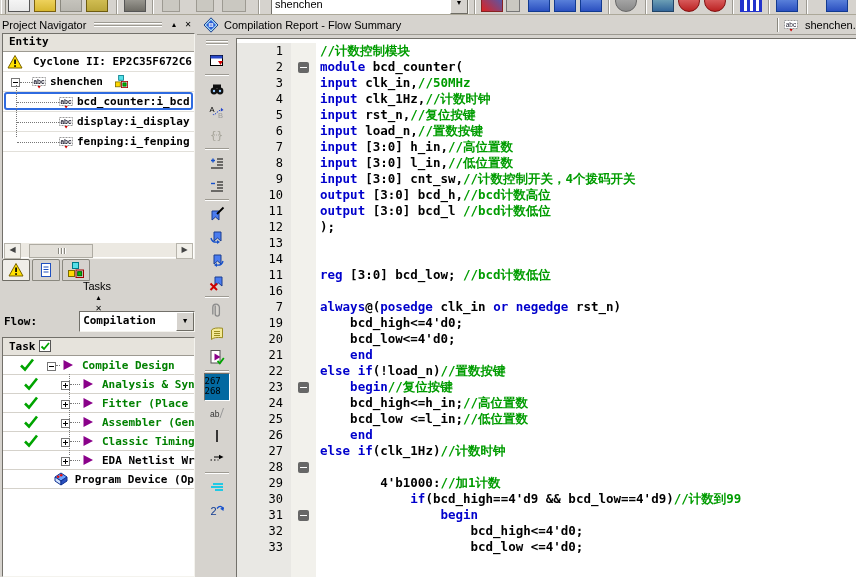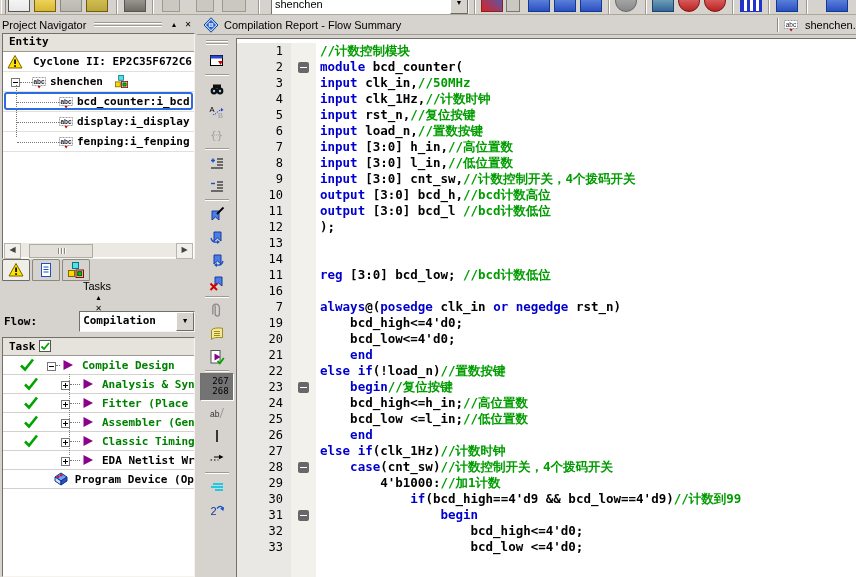--- a/index.html
+++ b/index.html
@@ -64,22 +64,22 @@
   .tabbar{position:absolute;left:0;top:1px;right:0;height:18px;display:flex;align-items:center;
           border-bottom:1px solid #9d9a92;overflow:hidden;}
   .tabbar .tab{display:flex;align-items:center;gap:5px;padding:0 6px;height:18px;}
   .tab-sep{width:1px;height:14px;background:#8a887f;box-shadow:1px 0 0 #fff;}
   .vtoolbar{position:absolute;left:3px;top:23px;width:33px;bottom:0;display:flex;flex-direction:column;
             align-items:center;}
   .vt-grip{width:22px;height:6px;margin:2px 0 3px 0;
            background:linear-gradient(#9d9a92 0 1px,#fff 1px 2px,transparent 2px 3px,#9d9a92 3px 4px,#fff 4px 5px,transparent 5px);}
   .vt-btn{width:26px;height:23px;display:flex;align-items:center;justify-content:center;}
   .vt-sep{width:24px;height:1px;background:#9d9a92;box-shadow:0 1px 0 #fff;margin:2px 0;}
-  .vt-count{width:24px;height:24px;border:1px solid;border-color:#72706a #fff #fff #72706a;background:#737373;
-            font:9px/10px "DejaVu Sans Mono",monospace;text-align:center;padding-top:2px;padding-left:8px;}
+  .vt-count{width:24px;height:24px;border:1px solid;border-color:#72706a #fff #fff #72706a;background:#0369a1;
+            font:9px/10px "DejaVu Sans Mono",monospace;padding-top:2px;}
   
   .editor{position:absolute;left:39px;top:23px;right:0;bottom:0;background:#fff;
           border-top:1px solid #72706a;border-left:1px solid #72706a;overflow:hidden;
           display:flex;flex-direction:column;padding-top:4px;}
   .code-row{display:flex;height:16px;flex:0 0 auto;}
   .code-row.fill{flex:1 1 auto;height:auto;}
   .ln{width:46px;flex:0 0 auto;background:#e9e8e4;text-align:right;padding-right:8px;
       font:12px/16px "DejaVu Sans Mono",monospace;color:#000;}
   .foldc{width:25px;flex:0 0 auto;background:#f2f1ec;display:flex;align-items:center;justify-content:center;}
   .fold-ico{width:11px;height:11px;background:#676767;border-radius:2px;position:relative;}
@@ -669,21 +669,20 @@
         <div class="code-row">
           <span class="ln">27</span>
           <span class="foldc"></span>
           <span class="codec"><span class="tok-kw">else</span><span class="tok-pl"> </span><span class="tok-kw">if</span><span class="tok-pl">(clk_1Hz)</span><span class="tok-cm">//计数时钟</span></span>
         </div>
         <div class="code-row">
           <span class="ln">28</span>
           <span class="foldc">
             <span class="fold-ico"></span>
           </span>
-          <span class="codec"><span class="tok-pl">    </span><span class="tok-kw">case</span><span class="tok-pl">(cnt_sw)</span><span class="tok-cm">//计数控制开关，4个拨码开关</span></span>
         </div>
         <div class="code-row">
           <span class="ln">29</span>
           <span class="foldc"></span>
           <span class="codec"><span class="tok-pl">        4'b1000:</span><span class="tok-cm">//加1计数</span></span>
         </div>
         <div class="code-row">
           <span class="ln">30</span>
           <span class="foldc"></span>
           <span class="codec"><span class="tok-pl">            </span><span class="tok-kw">if</span><span class="tok-pl">(bcd_high==4'd9 &amp;&amp; bcd_low==4'd9)</span><span class="tok-cm">//计数到99</span></span>

